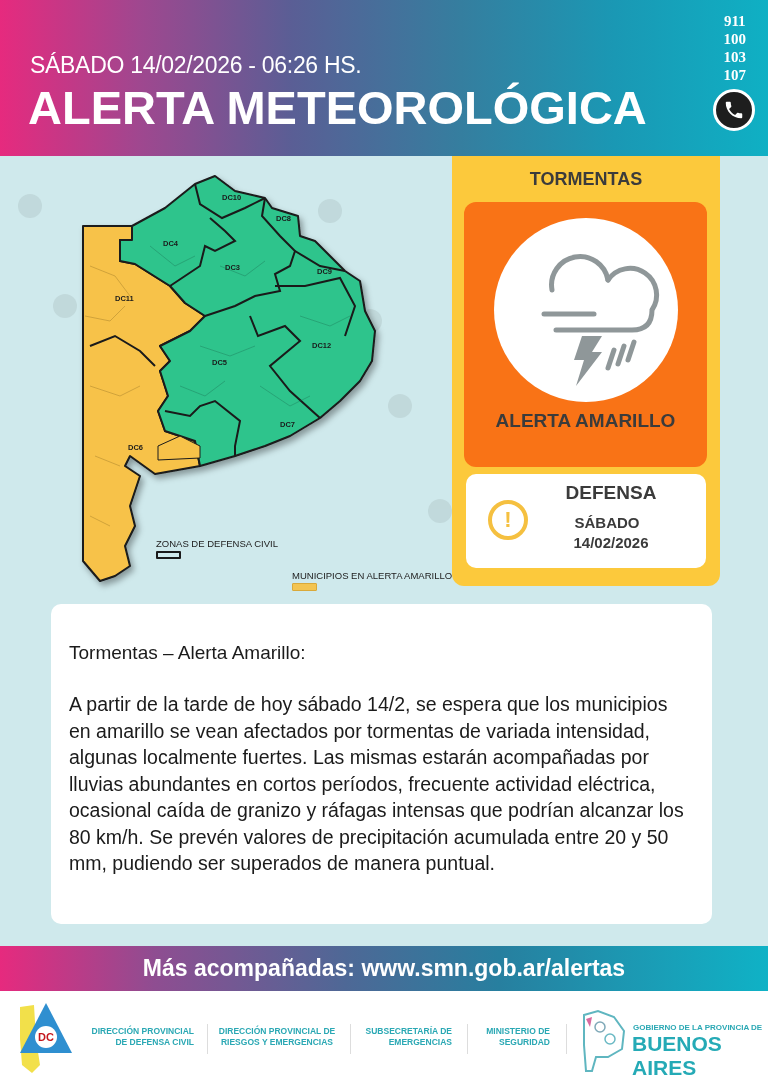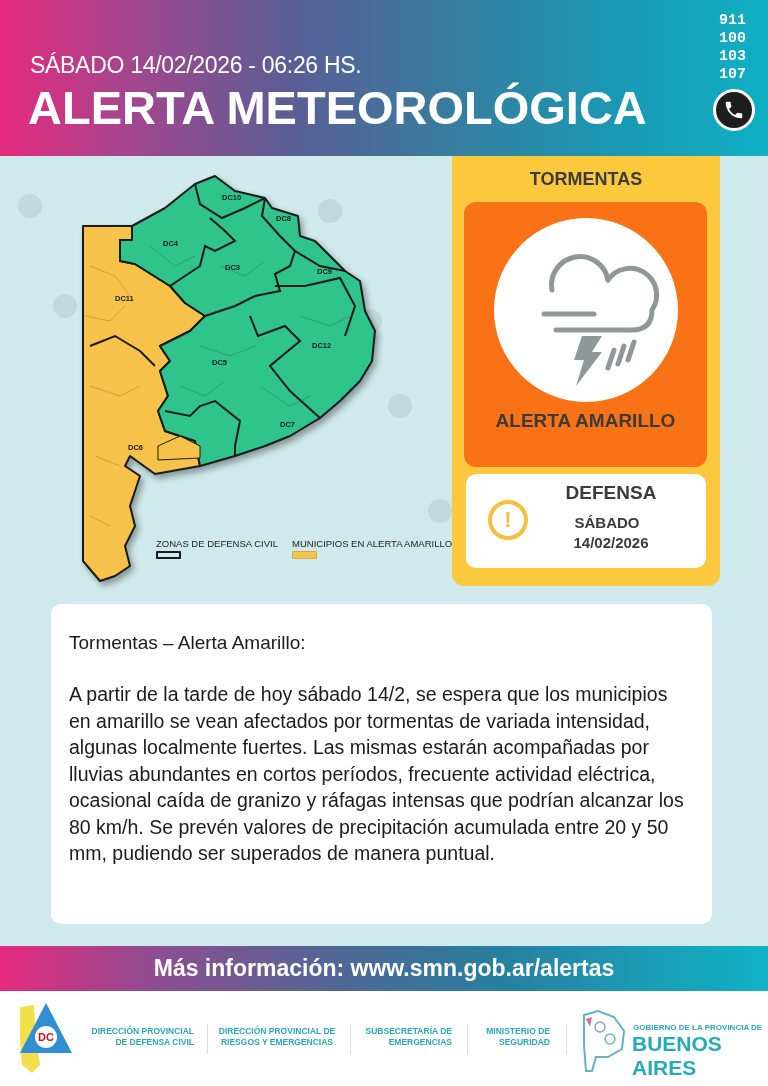--- a/index.html
+++ b/index.html
@@ -1,36 +1,36 @@
 <!DOCTYPE html>
 <html><head>
 <meta charset="utf-8">
 <style>
   * { box-sizing: border-box; margin: 0; padding: 0; }
   body { width: 768px; height: 1086px; background: #cfe9ec; font-family: "DejaVu Sans", sans-serif; position: relative; overflow: hidden; }
   .header { position: absolute; left: 0; top: 0; width: 768px; height: 156px;
     background: linear-gradient(90deg, #e62a7e 0%, #a0478f 18%, #5a5e95 38%, #357e9f 60%, #1a98b4 80%, #0fb0c4 100%); }
   .header .date { position: absolute; left: 30px; top: 52px; color: #fff; font-size: 23px; font-family: "Liberation Sans", sans-serif; letter-spacing: -0.3px; }
   .header .title { position: absolute; left: 28px; top: 80px; color: #fff; font-size: 47px; font-weight: bold; font-family: "Liberation Sans", sans-serif; letter-spacing: 0px; }
-  .header .phones { position: absolute; right: 22px; top: 12px; color: #fff; font-weight: bold; font-size: 15px; line-height: 18px; text-align: center; font-family: Liberation Mono, monospace; }
+  .header .phones { position: absolute; right: 22px; top: 12px; color: #fff; font-weight: bold; font-size: 15px; line-height: 18px; text-align: center; font-family: Liberation Serif, serif; }
   .header .phone-icon { position: absolute; right: 13px; top: 89px; width: 42px; height: 42px; border-radius: 50%; background: #1e1e1e; border: 3px solid #fff; display: flex; align-items: center; justify-content: center; }
   .map-area { position: absolute; left: 0; top: 156px; width: 455px; height: 440px; }
   .legend { position: absolute; top: 538px; font-size: 9.5px; color: #222; font-family: "Liberation Sans", sans-serif; }
   .legend .swatch { display: block; width: 25px; height: 8px; margin-top: 2px; border-radius: 1px; }
   .card { position: absolute; left: 452px; top: 156px; width: 268px; height: 430px; background: #fcc93c; border-radius: 0 0 12px 12px; }
   .card .card-title { position: absolute; top: 13px; width: 100%; text-align: center; font-weight: bold; font-size: 18px; color: #3b3b3b; font-family: "Liberation Sans", sans-serif; }
   .card .inner { position: absolute; left: 12px; top: 46px; width: 243px; height: 265px; background: #f97316; border-radius: 12px; }
   .card .circle { position: absolute; left: 30px; top: 16px; width: 184px; height: 184px; border-radius: 50%; background: #fff; }
   .card .level { position: absolute; top: 206px; width: 100%; text-align: center; font-weight: bold; font-size: 19px; color: #3b3b3b; line-height: 25px; font-family: "Liberation Sans", sans-serif; }
   .card .validity { position: absolute; left: 14px; top: 318px; width: 240px; height: 94px; background: #fff; border-radius: 10px; }
   .card .validity .v-title { position: absolute; left: 0; top: 8px; width: 100%; padding-left: 50px; text-align: center; font-weight: bold; font-size: 19px; color: #3b3b3b; font-family: "Liberation Sans", sans-serif; }
   .card .validity .v-day { position: absolute; left: 0; top: 40px; width: 100%; padding-left: 42px; text-align: center; font-weight: bold; font-size: 15px; color: #3b3b3b; font-family: "Liberation Sans", sans-serif; }
   .card .validity .v-date { position: absolute; left: 0; top: 60px; width: 100%; padding-left: 50px; text-align: center; font-weight: bold; font-size: 15px; color: #3b3b3b; font-family: "Liberation Sans", sans-serif; }
   .card .validity .warn { position: absolute; left: 22px; top: 26px; width: 40px; height: 40px; border-radius: 50%; border: 4px solid #f5c040; display: flex; align-items: center; justify-content: center; color: #f5c040; font-weight: bold; font-size: 22px; font-family: "Liberation Sans", sans-serif; }
-  .desc { position: absolute; left: 51px; top: 604px; width: 661px; height: 320px; background: #fff; border-radius: 10px; padding: 27px 18px; color: #1b1b1b; font-family: "Liberation Sans", sans-serif; }
+  .desc { position: absolute; left: 51px; top: 604px; width: 661px; height: 320px; background: #fff; border-radius: 10px; padding: 37px 18px; color: #1b1b1b; font-family: "Liberation Sans", sans-serif; }
   .desc .d-title { font-size: 19px; line-height: 24px; margin-bottom: 26px; }
   .desc .d-body { font-size: 19.5px; line-height: 26.5px; }
   .more-band { position: absolute; left: 0; top: 946px; width: 768px; height: 45px;
     background: linear-gradient(90deg, #e62a7e 0%, #8f4d91 20%, #4e6896 45%, #277f9f 65%, #1a9db6 85%, #0fb2c6 100%);
     color: #fff; font-weight: bold; font-size: 23px; text-align: center; line-height: 45px; font-family: "Liberation Sans", sans-serif; }
   .footer { position: absolute; left: 0; top: 991px; width: 768px; height: 95px; background: #fff; }
   .footer .org { position: absolute; top: 35px; font-size: 8.5px; font-weight: bold; color: #2aa8b4; line-height: 11px; text-align: right; font-family: "Liberation Sans", sans-serif; }
   .footer .sep { position: absolute; top: 33px; width: 1px; height: 30px; background: #ddd; }
   .footer .gov-small { position: absolute; left: 633px; top: 32px; font-size: 8px; font-weight: bold; color: #2aa8b4; font-family: "Liberation Sans", sans-serif; }
   .footer .gov-big { position: absolute; left: 632px; top: 41px; font-size: 21px; font-weight: bold; color: #25aab6; font-family: "Liberation Sans", sans-serif; }
@@ -119,21 +119,21 @@
       <text x="280" y="271">DC7</text>
       <text x="128" y="294">DC6</text>
     </g>
   </svg>
 </div>
 
 <div class="legend" style="left:156px;">
   <span>ZONAS DE DEFENSA CIVIL</span>
   <span class="swatch" style="border:2px solid #1a1a1a;"></span>
 </div>
-<div class="legend" style="left:292px;">
+<div class="legend" style="left:292px;margin-top:32px;">
   <span>MUNICIPIOS EN ALERTA AMARILLO</span>
   <span class="swatch" style="background:#f3c451;border:1px solid #d9a93a;"></span>
 </div>
 
 <div class="card">
   <div class="card-title">TORMENTAS</div>
   <div class="inner">
     <div class="circle">
       <svg width="184" height="184" viewBox="0 0 184 184">
         <g stroke="#8f9799" stroke-width="5" fill="none" stroke-linecap="round">
@@ -157,21 +157,21 @@
     <div class="v-day">SÁBADO</div>
     <div class="v-date">14/02/2026</div>
   </div>
 </div>
 
 <div class="desc">
   <div class="d-title">Tormentas – Alerta Amarillo:</div>
   <div class="d-body">A partir de la tarde de hoy sábado 14/2, se espera que los municipios en amarillo se vean afectados por tormentas de variada intensidad, algunas localmente fuertes. Las mismas estarán acompañadas por lluvias abundantes en cortos períodos, frecuente actividad eléctrica, ocasional caída de granizo y ráfagas intensas que podrían alcanzar los 80 km/h. Se prevén valores de precipitación acumulada entre 20 y 50 mm, pudiendo ser superados de manera puntual.</div>
 </div>
 
-<div class="more-band">Más información: www.smn.gob.ar/alertas</div>
+<div class="more-band">Más acompañadas: www.smn.gob.ar/alertas</div>
 
 <div class="footer">
   <svg style="position:absolute;left:14px;top:8px;" width="62" height="76" viewBox="0 0 62 76">
     <path d="M6 8 L20 6 L22 40 L26 66 L18 74 L8 66 L6 40 Z" fill="#f2e04a"></path>
     <path d="M32 4 L58 54 L6 54 Z" fill="#2f8fd0"></path>
     <circle cx="32" cy="38" r="11" fill="#fff"></circle>
     <text x="32" y="42" text-anchor="middle" font-family="Liberation Sans, sans-serif" font-weight="bold" font-size="11" fill="#c4161c">DC</text>
   </svg>
   <div class="org" style="left:84px;width:110px;">
     <div>DIRECCIÓN PROVINCIAL</div>

